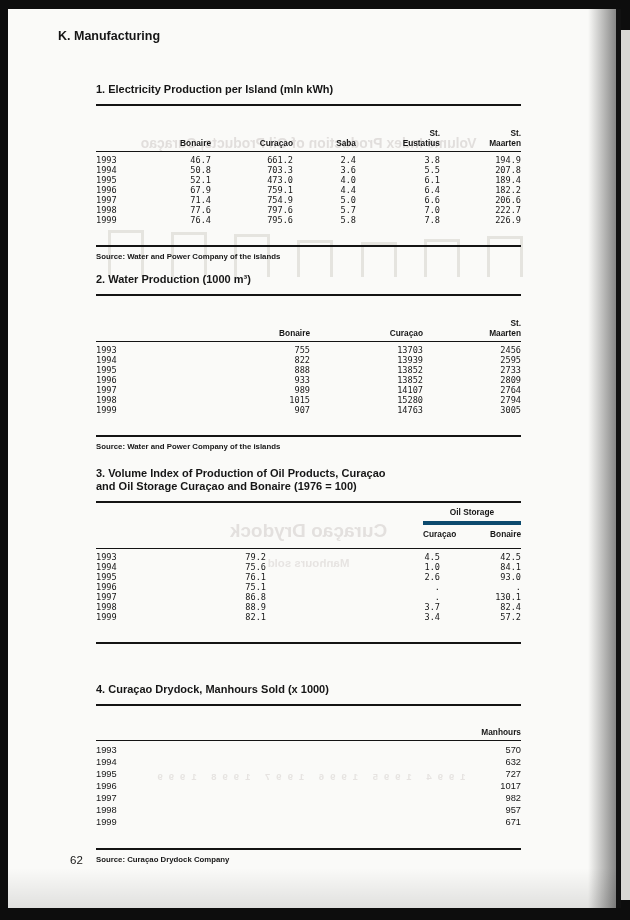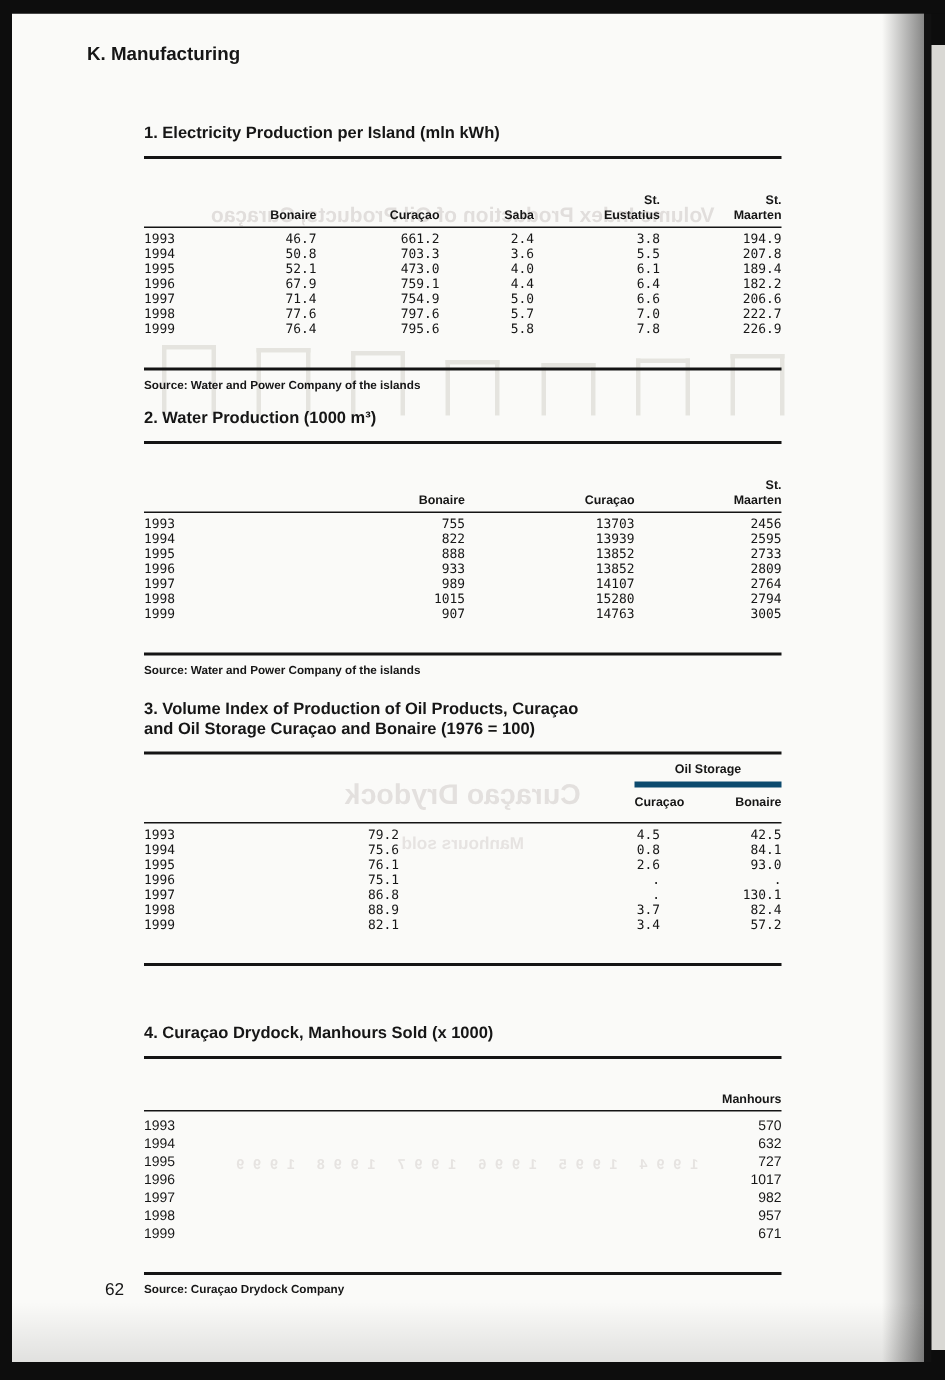--- a/index.html
+++ b/index.html
@@ -256,21 +256,21 @@
     <div class="rows">
         <div class="trow t3g">
           <div class="tcell ycell">1993</div>
           <div class="tcell">79.2</div>
           <div class="tcell">4.5</div>
           <div class="tcell">42.5</div>
         </div>
         <div class="trow t3g">
           <div class="tcell ycell">1994</div>
           <div class="tcell">75.6</div>
-          <div class="tcell">0.8</div>
+          <div class="tcell">1.0</div>
           <div class="tcell">84.1</div>
         </div>
         <div class="trow t3g">
           <div class="tcell ycell">1995</div>
           <div class="tcell">76.1</div>
           <div class="tcell">2.6</div>
           <div class="tcell">93.0</div>
         </div>
         <div class="trow t3g">
           <div class="tcell ycell">1996</div>

